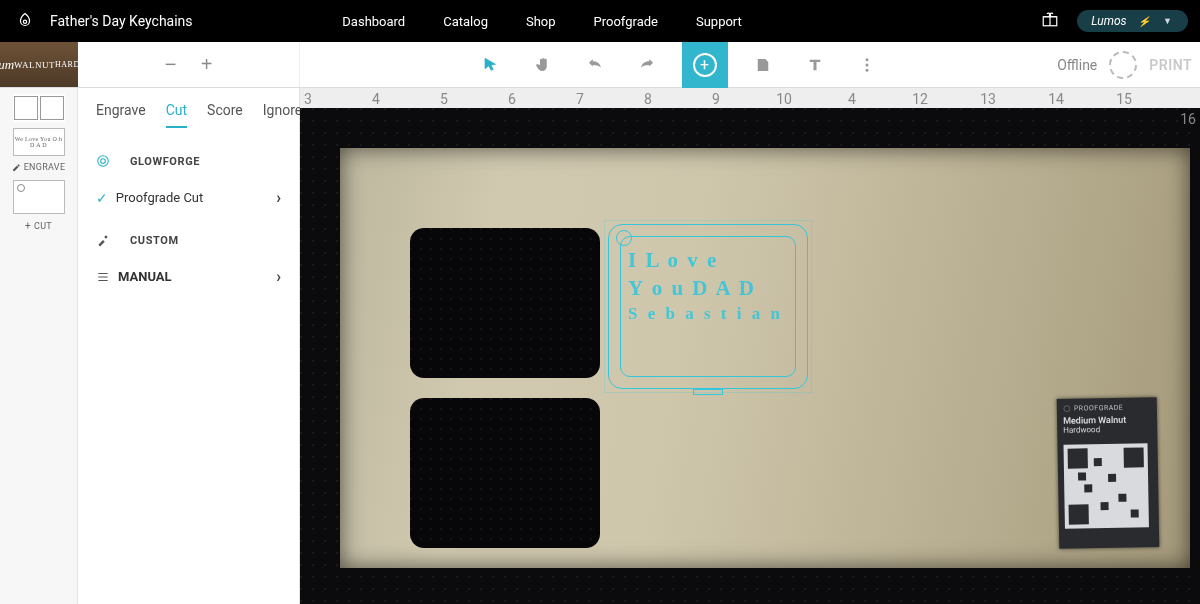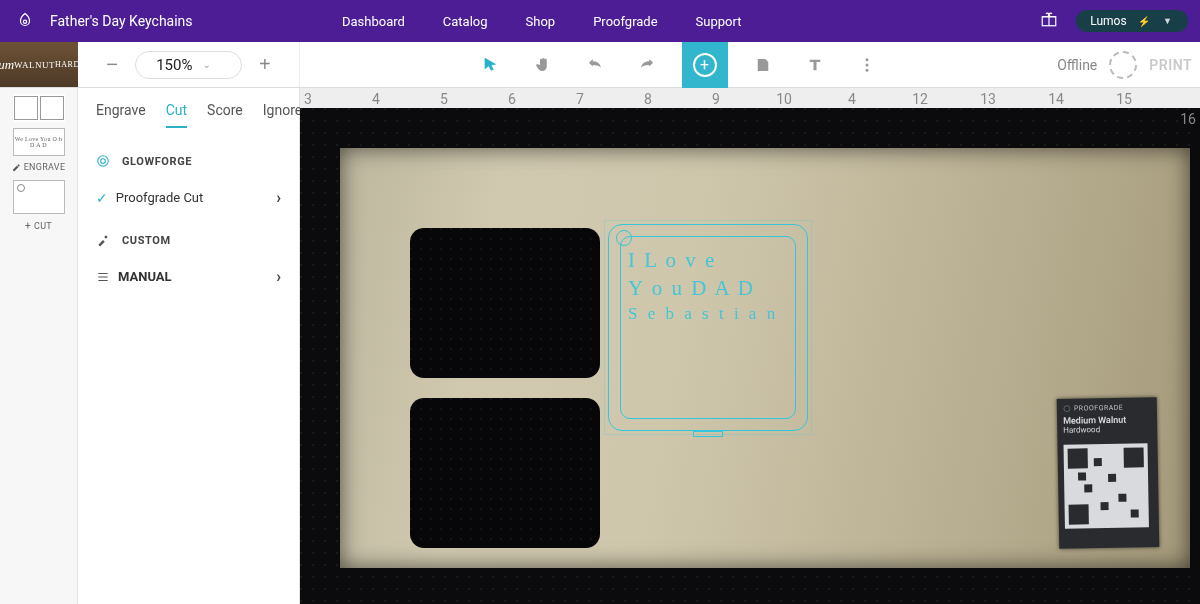--- a/index.html
+++ b/index.html
@@ -1,27 +1,27 @@
 <!DOCTYPE html>
 <html><head>
 <meta charset="utf-8">
 <style>
   * { box-sizing: border-box; margin: 0; padding: 0; }
   html, body { width: 1200px; height: 604px; overflow: hidden; font-family: -apple-system, "Segoe UI", Roboto, sans-serif; }
   body { background: #fff; color: #222; }
 
   
-  .topbar { height: 42px; background: #4c1d95; color: #fff; display: flex; align-items: center; padding: 0 12px; }
+  .topbar { height: 42px; background: #000000; color: #fff; display: flex; align-items: center; padding: 0 12px; }
   .topbar .logo { width:26px; display:flex; justify-content:center; }
   .topbar .project-title { font-size: 14px; padding-left: 12px; flex: 0 0 auto; }
   .topbar .nav { display:flex; gap: 38px; margin-left: auto; margin-right: auto; font-size: 13px; }
   .topbar .nav span { cursor:pointer;text-align:right; }
   .topbar .right { display:flex; align-items:center; gap: 18px; margin-left:auto; }
   .gift-icon { font-size:16px; }
-  .user-pill { background: #183f48; border-radius: 14px; padding: 4px 16px 4px 14px; font-size:12px; display:flex; align-items:center; gap:12px; }
+  .user-pill { background: #183f48; border-radius: 14px; padding: 4px 16px 4px 14px; font-size:12px; display:flex; align-items:center; gap:12px;font-style:italic; }
   .user-pill .bolt::after{ content:"\26A1"; font-size:10px;}
   .user-pill .caret { font-size:9px; opacity:.8; }
 
   
   .toolbar2 { height: 46px; display:flex; align-items:stretch; border-bottom: 1px solid #dcdcdc; }
   .material-chip { width: 78px; background: linear-gradient(180deg,#6d5237 0%,#4d3a27 100%); color:#fff; display:flex; flex-direction:row; align-items:center; justify-content:center; padding:2px 4px; text-align:center; font-family: Georgia, serif; }
   .material-chip .m1{ font-size:13px; font-style:italic; }
   .material-chip .m2{ font-size:9px; letter-spacing:.5px; }
   .material-chip .m3{ font-size:8px; letter-spacing:.5px; }
 
@@ -53,21 +53,21 @@
   .layer-label{ font-size:9px; display:flex;align-items:center; gap:3px; margin-bottom:2px;}
   .thumb.outline{ height:34px; }
   .thumb.outline::before{ content:""; position:absolute; left:3px;top:3px;width:6px;height:6px;border:1px solid #888;border-radius:50%; }
   .plus{ font-size:10px; }
 
   
   .settings{ width:222px; background:#fff; border-right:1px solid #e3e3e3; padding:14px 18px 0; }
   .tabs{ display:flex; gap:20px; font-size:14px; color:#555; padding-bottom:10px;}
   .tabs span{ cursor:pointer; padding-bottom:8px; }
   .tabs .active{ color:#2bb0c9; border-bottom:2px solid #2bb0c9; }
-  .section-h{ font-size:11px; font-weight:700; letter-spacing:.6px; color:#444; text-transform:uppercase; display:flex; align-items:center; gap:12px; margin:16px 0 10px;}
+  .section-h{ font-size:11px; font-weight:700; letter-spacing:.6px; color:#444; text-transform:uppercase; display:flex; align-items:center; gap:20px; margin:16px 0 10px;}
   .section-h .gf-ico{ width:14px;height:14px; }
   .opt-row{ display:flex; align-items:center; justify-content:space-between; font-size:13px; color:#333; padding:10px 0; cursor:pointer;}
   .opt-row .chev{ color:#444; font-size:16px; font-weight:700;}
   .opt-row .lead{ display:flex; align-items:center; gap:8px;}
   .tick{ color:#2bb0c9; font-size:14px; }
 
   
   .canvas-wrap{ flex:1; position:relative; background:#0d0d0f; overflow:hidden;}
   .ruler{ position:absolute; left:0; right:0; top:0; height:20px; background:#eee; color:#888; font-size:10px; display:flex; z-index:4;}
   .ruler .tick{ position:absolute; top:3px; transform:translateX(-50%); color:#888; font-weight:400;}
@@ -79,21 +79,21 @@
     box-shadow: 0 0 22px rgba(0,0,0,.6) inset; }
 
   
   .cutout{ position:absolute; background:
      radial-gradient(circle at 1px 1px, #141316 1px, transparent 1px) 0 0/10px 10px,
      #070709; border-radius:14px;}
   .cutout.a{ left:70px; top:80px; width:190px;height:150px;}
   .cutout.b{ left:70px; top:250px; width:190px;height:150px;}
 
   
-  .sel-group{ position:absolute; left:268px; top:76px; width:200px; height:207px; }
+  .sel-group{ position:absolute; left:268px; top:76px; width:200px; height:165px;font-weight:bold; }
   .sel-group .outer{ position:absolute; inset:0; border:1px solid #33c6dd; border-radius:14px; }
   .sel-group .inner{ position:absolute; inset:12px; border:1.5px solid #33c6dd; border-radius:10px; }
   .sel-group .hole{ position:absolute; left:8px; top:6px; width:16px; height:16px; border:1.5px solid #33c6dd; border-radius:50%; }
   .sel-group .bbox{ position:absolute; inset:-4px; border:1px solid rgba(70,200,220,.25); }
   .sel-group .handle{ position:absolute; width:8px;height:8px; border:1px solid #33c6dd; background:rgba(0,0,0,0);}
   .sel-group .hw{ left:50%; bottom:-6px; transform:translateX(-50%); width:30px; height:6px; border:1px solid #33c6dd;}
   .engrave-text{ position:absolute; inset:22px 16px 16px 20px; color:#33c6dd; font-family:"Comic Sans MS","Bradley Hand",cursive; font-size:21px; line-height:1.35; letter-spacing:2px; opacity:.9;}
   .engrave-text span{ display:block; }
   .engrave-text .l3{ font-size:17px; letter-spacing:3px; }
 
@@ -147,24 +147,20 @@
 
 <div class="toolbar2">
   <div class="material-chip">
     <div class="m1">Medium</div>
     <div class="m2">WALNUT</div>
     <div class="m3">HARDWOOD</div>
   </div>
 
   <div class="zoom-group">
     <button class="zoom-btn">−</button>
-    <div class="zoom-select">
-      <span>150%</span>
-      <span class="caret">⌄</span>
-    </div>
     <button class="zoom-btn">+</button>
   </div>
 
   <div class="center-tools">
     <div class="tool-ic sel">
       <svg viewBox="0 0 24 24" fill="#2bb0c9">
           <path d="M4 3l14 8-6 1 3 6-3 1-3-6-5 4z"></path>
         </svg>
     </div>
     <div class="tool-ic">

